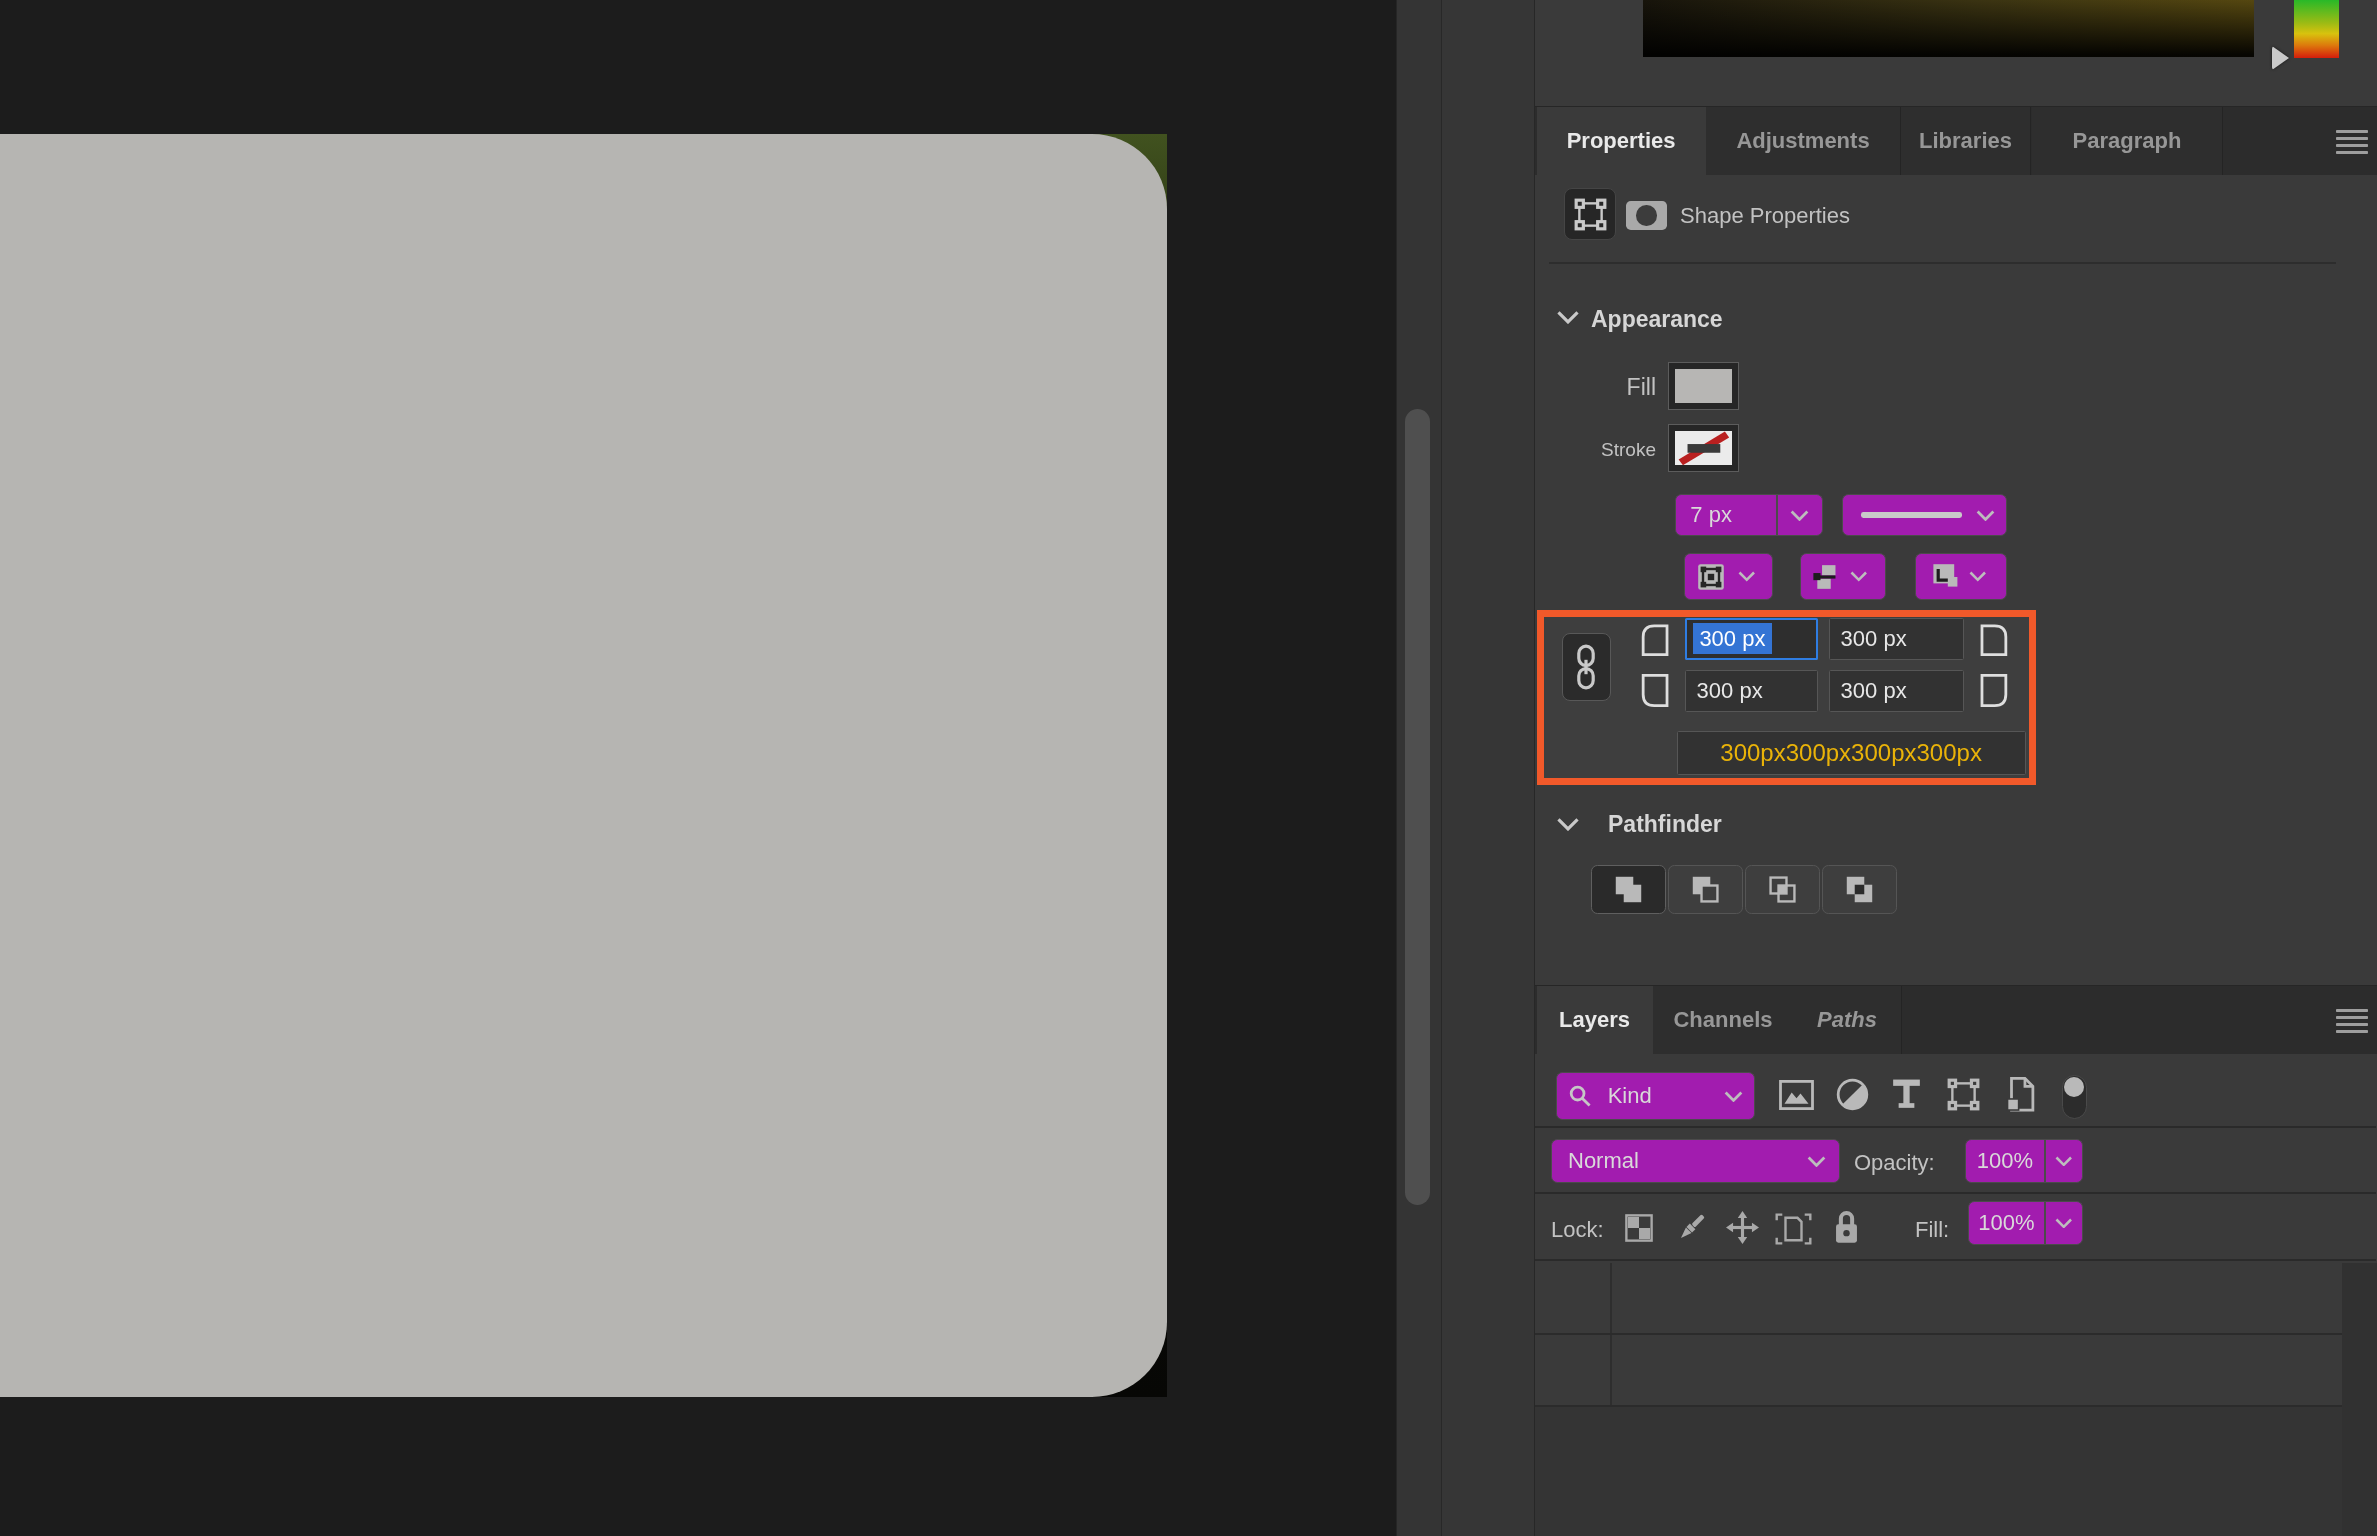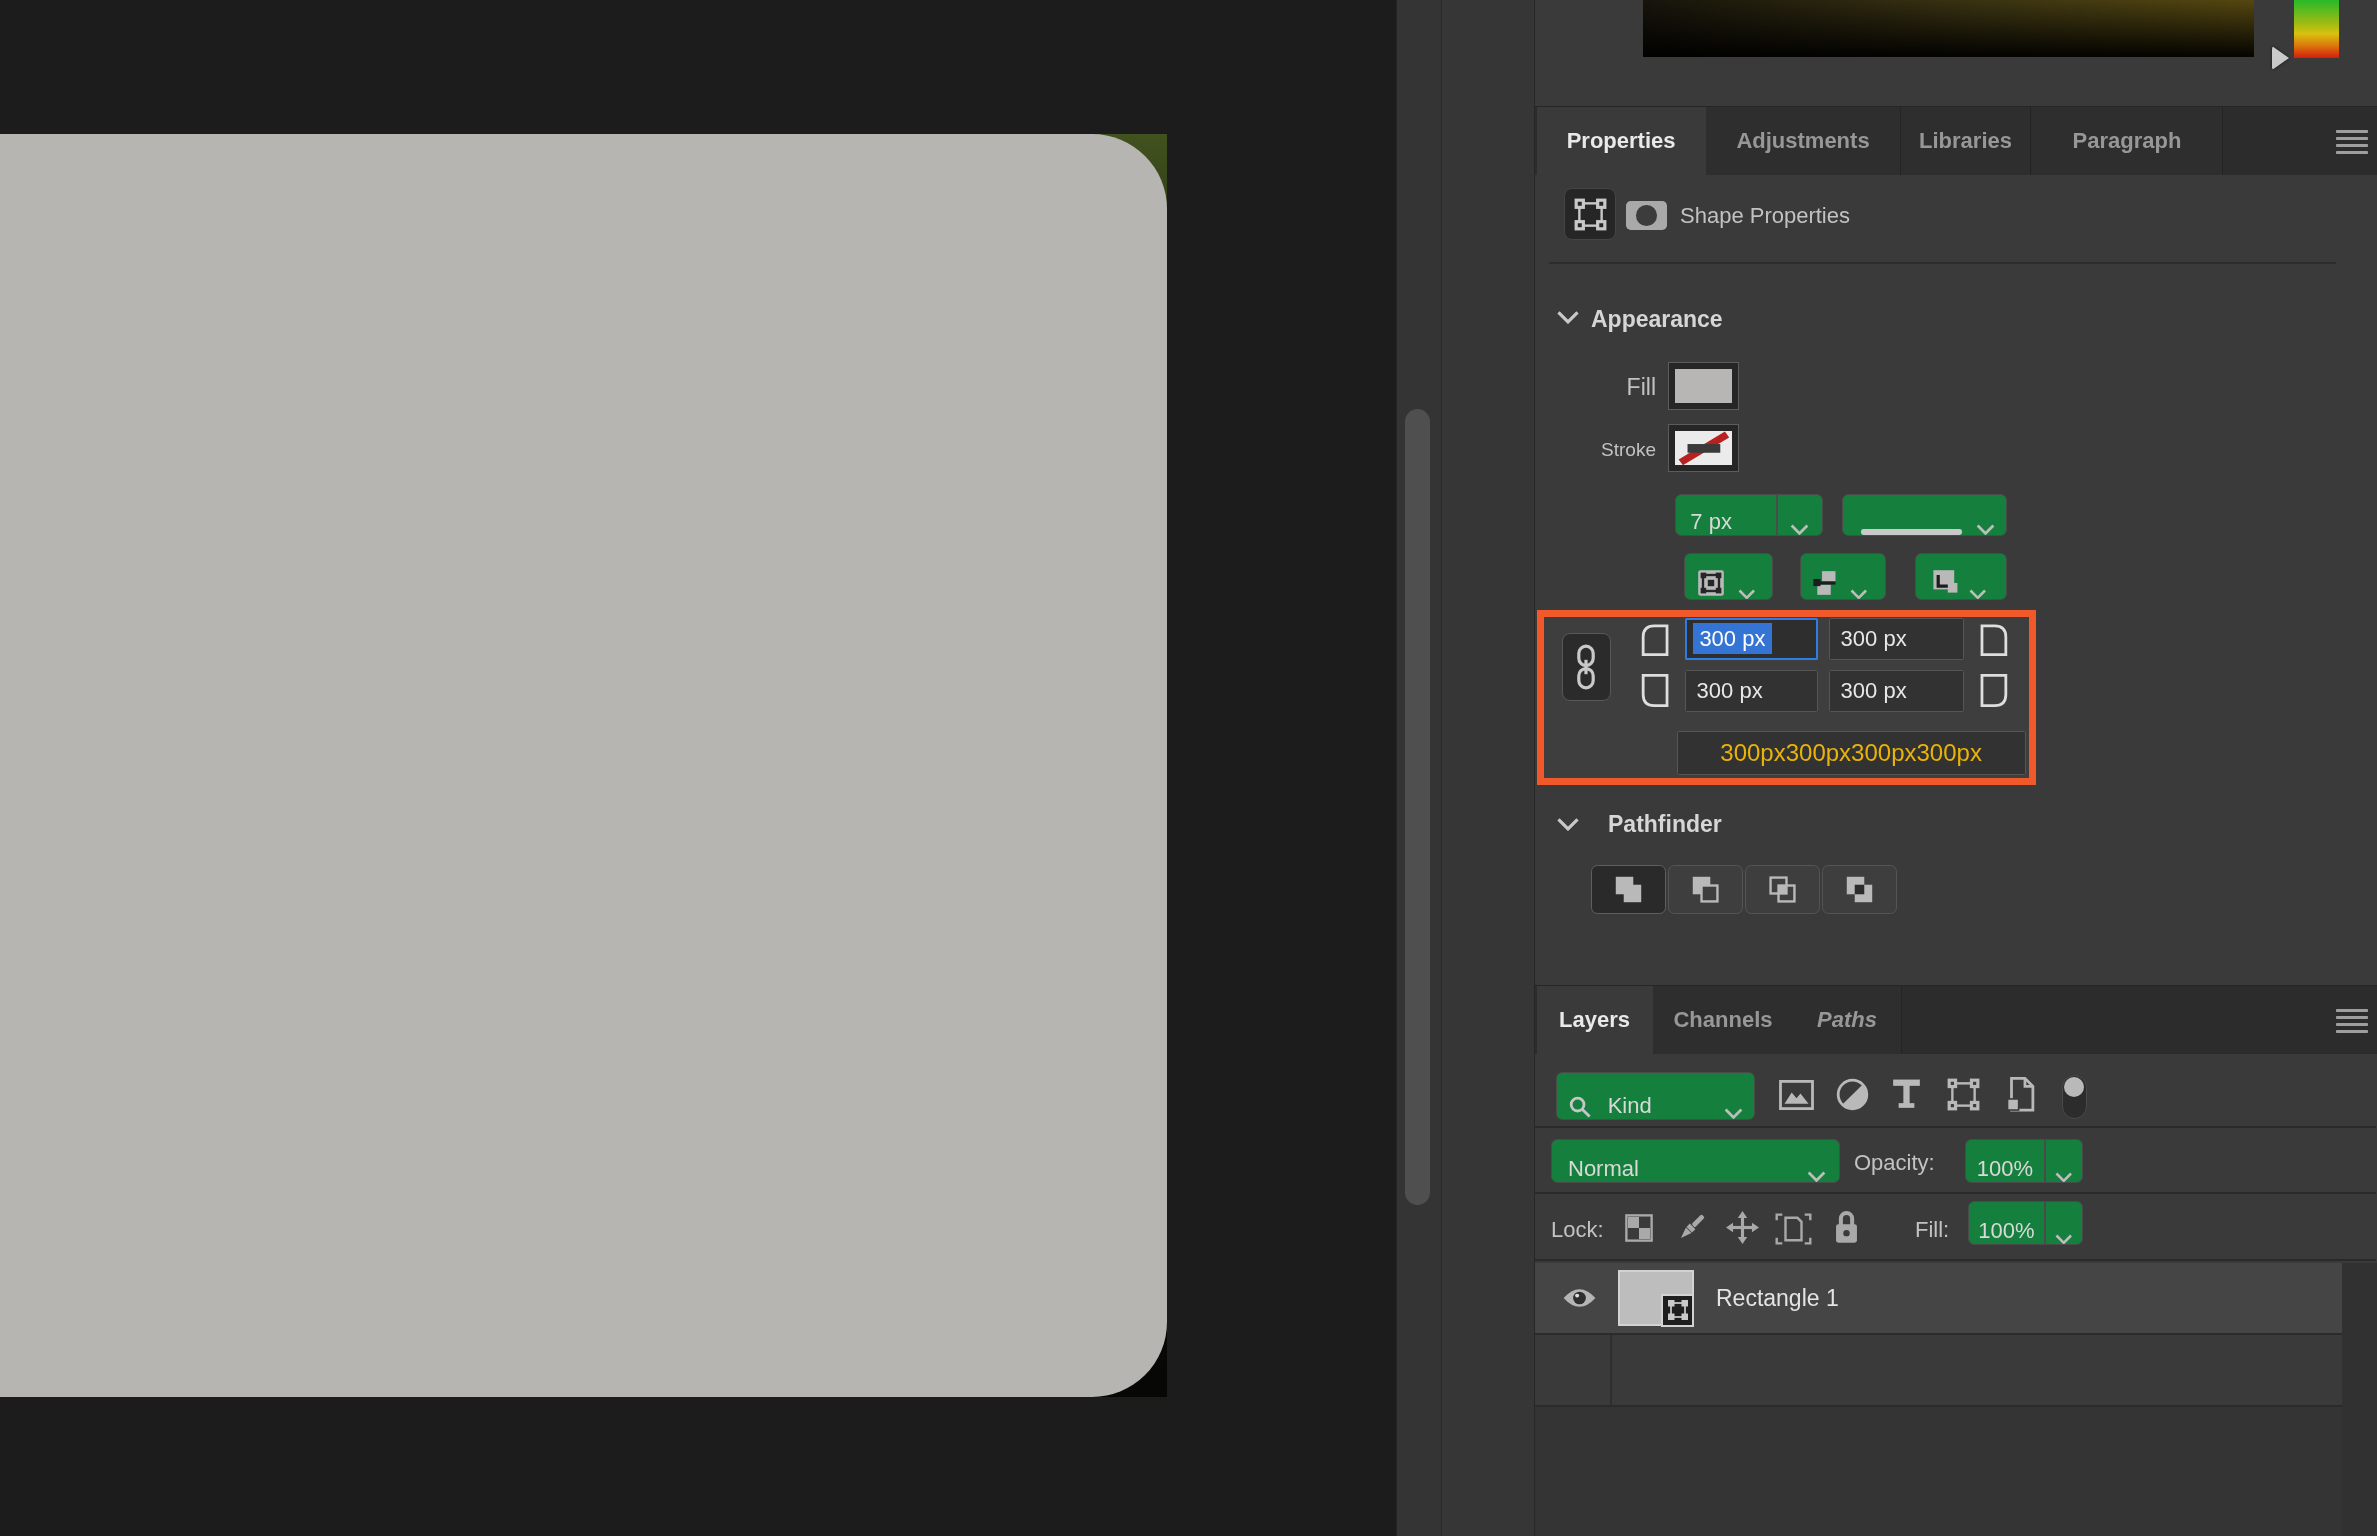--- a/index.html
+++ b/index.html
@@ -33,22 +33,22 @@
 
   
   .tabbar{width:844px;height:68px;background:#2c2c2c;border-top:0.8px solid #262626;}
   .tab{position:absolute;top:0;height:68px;display:flex;align-items:center;justify-content:center;
        font-size:22px;font-weight:bold;color:#979797;background:#2e2e2e;border-right:1.6px solid #242424;box-sizing:border-box;}
   .tab.active{background:#3a3a3a;color:#e9e9e9;border-right:none;}
   .hamburger{position:absolute;width:32px;height:24px;display:flex;flex-direction:column;justify-content:space-between;}
   .hamburger i{display:block;height:3.2px;background:#9e9e9e;border-radius:0.8px;}
 
   
-  .combo{position:absolute;background:#15803d;border:1.6px solid #4b4b4b;border-radius:6.4px;box-sizing:border-box;
-         display:flex;align-items:flex-end;color:#d9d9d9;font-size:22px;}
+  .combo{position:absolute;background:#a21caf;border:1.6px solid #4b4b4b;border-radius:6.4px;box-sizing:border-box;
+         display:flex;align-items:center;color:#d9d9d9;font-size:22px;}
   .combo .divider{width:1.6px;align-self:stretch;background:#4b4b4b;}
   .chev{flex:0 0 auto;}
   .label{color:#c2c2c2;font-size:22px;}
   .sec-title{font-weight:bold;font-size:23px;color:#d6d6d6;}
   .field{position:absolute;background:#323232;border:1.6px solid #565656;box-sizing:border-box;
          display:flex;align-items:center;font-size:22px;color:#e8e8e8;border-radius:1.6px;}
   .sep{position:absolute;height:1.6px;background:#2d2d2d;}
 
   
   .swatch-out{position:absolute;background:#262626;border:1.6px solid #5c5c5c;box-sizing:border-box;padding:5.6px;}
@@ -392,42 +392,19 @@
       <svg class="chev" style="margin:0 9.5px;" width="17.5" height="10.3" viewBox="0 0 24 14">
         <path d="M2 2 L12 12 L22 2" fill="none" stroke="#bdbdbd" stroke-width="3.5"></path>
         </svg>
     </div>
     <div class="sep" style="left:0;top:1259px;width:841px;background:#2a2a2a;"></div>
 
     <div class="abs" style="left:807px;top:1263px;width:37px;height:273px;background:#313131;"></div>
     <div class="abs" style="left:0;top:1406px;width:807px;height:130px;background:#343434;"></div>
     <div class="abs" style="left:75px;top:1263px;width:1.6px;height:143px;background:#2e2e2e;"></div>
 
-    <div class="layer-row" style="top:1263px;background:#454545;">
-      <div class="eye-cell">
-        <svg width="35" height="24" viewBox="0 0 44 30">
-          <path d="M2 15 Q22 -7 42 15 Q22 37 2 15 Z" fill="#b5b5b5"></path>
-          <circle cx="22" cy="15" r="8" fill="#2e2e2e"></circle>
-            <circle cx="19" cy="12" r="2.5" fill="#e2e2e2"></circle>
-          </svg>
-      </div>
-      <div class="thumb" style="top:7.2px;width:76px;height:56px;background:#bdbdbd;border:2.4px solid #d2d2d2;">
-        <div style="position:absolute;right:-2.4px;bottom:-2.4px;width:33px;height:33px;background:#1e1e1e;border:2.4px solid #d2d2d2;box-sizing:border-box;display:flex;align-items:center;justify-content:center;">
-          <svg width="22" height="22" viewBox="0 0 44 44">
-            <rect x="8" y="8" width="28" height="28" fill="none" stroke="#c9c9c9" stroke-width="3.5"></rect>
-            <g fill="#c9c9c9">
-                <rect x="2" y="2" width="13" height="13"></rect>
-                <rect x="29" y="2" width="13" height="13"></rect>
-              <rect x="2" y="29" width="13" height="13"></rect>
-                <rect x="29" y="29" width="13" height="13"></rect>
-              </g>
-            </svg>
-        </div>
-      </div>
-      <div class="lname">Rectangle 1</div>
-    </div>
     <div class="sep" style="left:0;top:1333px;width:807px;background:#2b2b2b;"></div>
 
     <div class="sep" style="left:0;top:1405px;width:807px;background:#2b2b2b;"></div>
 
   </div>
 </div>
 
 
 </body></html>

